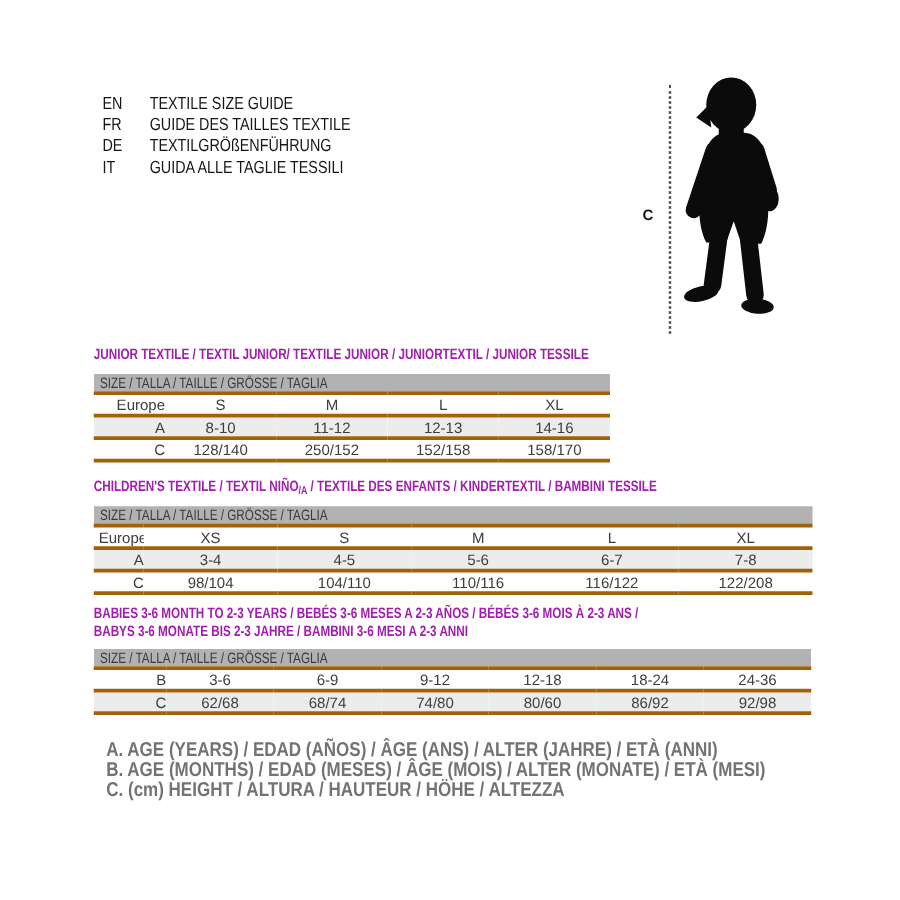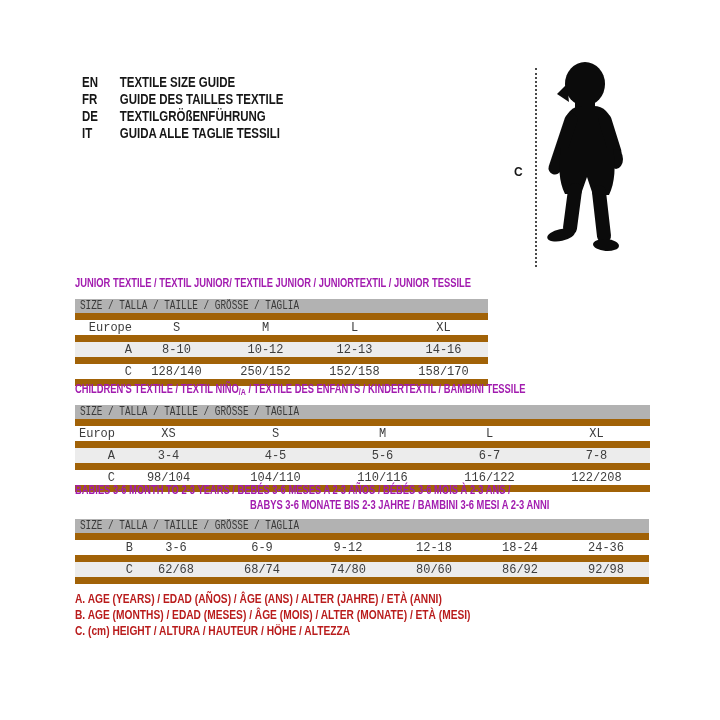--- a/index.html
+++ b/index.html
@@ -6,45 +6,45 @@
   body {
     width:720px; height:720px; background:#ffffff; position:relative;
     font-family:"Liberation Sans", sans-serif; color:#3d3d3d; overflow:hidden;
   }
   .cond   { transform:scaleX(0.78); transform-origin:0 50%; white-space:nowrap; display:inline-block; }
   .cond82 { transform:scaleX(0.82); transform-origin:0 50%; white-space:nowrap; display:inline-block; }
   .cond85 { transform:scaleX(0.85); transform-origin:0 50%; white-space:nowrap; display:inline-block; }
 
   
   .lang-list { position:absolute; left:82px; top:74px; }
-  .lang-row  { height:17px; font-size:14px; font-weight:bold; color:#161616; }
+  .lang-row  { height:17px; font-size:14px; font-weight:normal; color:#161616; }
   .lang-row .inner { display:flex; }
   .lang-code { width:46px; }
 
   
   .height-line  { position:absolute; left:535px; top:68px; height:199px; width:0;
                   border-left:2px dotted #4a4a4a; }
   .height-label { position:absolute; left:514px; top:165px; font-size:12px; font-weight:bold; color:#161616; }
   .silhouette   { position:absolute; left:543px; top:60px; }
 
   
   .sec-heading { position:absolute; left:75px; font-size:12px; font-weight:bold; color:#a21caf; line-height:15px; }
 
   
   .size-table { position:absolute; left:75px; border-collapse:collapse; table-layout:fixed; }
   .size-table td { height:15px; padding:0; font-size:12px; color:#3d3d3d; text-align:center;
-                   border-bottom:7px solid #a16207; white-space:nowrap; overflow:hidden;font-family:Liberation Mono, monospace; }
+                   border-bottom:3px solid #a16207; white-space:nowrap; overflow:hidden; }
   .size-table td.row-label { text-align:right; padding-left:4px; }
   .size-table tr.bar-row td { background:#b2b2b2; color:#3a3a3a; text-align:left; height:14px; padding-left:5px; }
   .size-table tr.alt td { background:#ececec; }
   .bar-text { font-size:12px; }
 
   
   .notes { position:absolute; left:75px; top:592px; }
-  .note-row { height:16px; font-size:12px; font-weight:bold; color:#b91c1c; }
+  .note-row { height:16px; font-size:16px; font-weight:bold; color:#737373;margin-left:10px; }
   .sub-a { font-size:9px; vertical-align:-2px; }
 </style>
 </head>
 <body>
 
 <div class="lang-list">
   <div class="lang-row">
       <span class="cond82 inner">
         <span class="lang-code">EN</span>
         <span class="lang-label">TEXTILE SIZE GUIDE</span>
@@ -105,21 +105,21 @@
   <tr>
     <td class="row-label">Europe</td>
     <td>S</td>
     <td>M</td>
     <td>L</td>
     <td>XL</td>
   </tr>
   <tr class="alt">
     <td class="row-label">A</td>
     <td>8-10</td>
-    <td>10-12</td>
+    <td>11-12</td>
     <td>12-13</td>
     <td>14-16</td>
   </tr>
   <tr>
     <td class="row-label">C</td>
     <td>128/140</td>
     <td>250/152</td>
     <td>152/158</td>
     <td>158/170</td>
   </tr>
@@ -162,21 +162,21 @@
     <td class="row-label">C</td>
     <td>98/104</td>
     <td>104/110</td>
     <td>110/116</td>
     <td>116/122</td>
     <td>122/208</td>
   </tr>
 </tbody>
   </table>
 
-<div class="sec-heading" style="top:483px;text-align:right;">
+<div class="sec-heading" style="top:483px;">
   <span class="cond">BABIES 3-6 MONTH TO 2-3 YEARS / BEBÉS 3-6 MESES A 2-3 AÑOS / BÉBÉS 3-6 MOIS À 2-3 ANS /</span><br>
   <span class="cond">BABYS 3-6 MONATE BIS 2-3 JAHRE / BAMBINI 3-6 MESI A 2-3 ANNI</span>
 </div>
 <table class="size-table" style="top:519px; width:574px;">
   <colgroup>
       <col style="width:58px">
       <col style="width:86px">
       <col style="width:86px">
       <col style="width:86px">
       <col style="width:86px">

